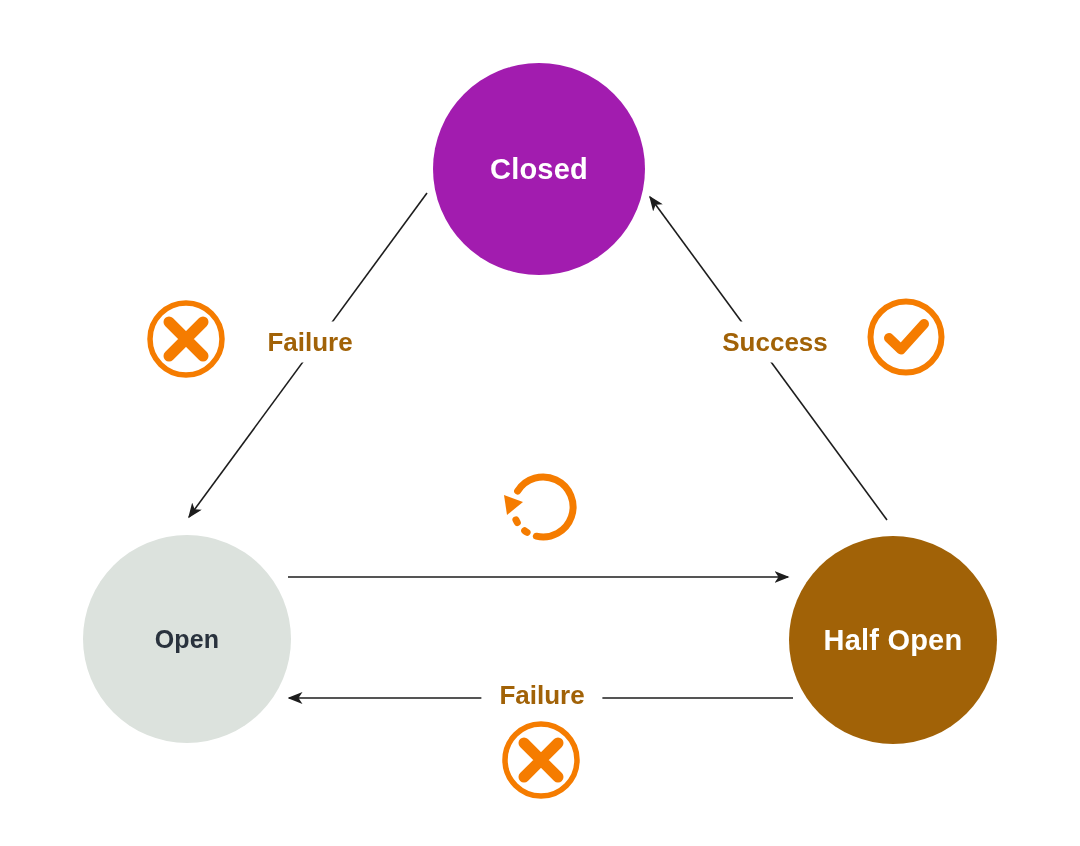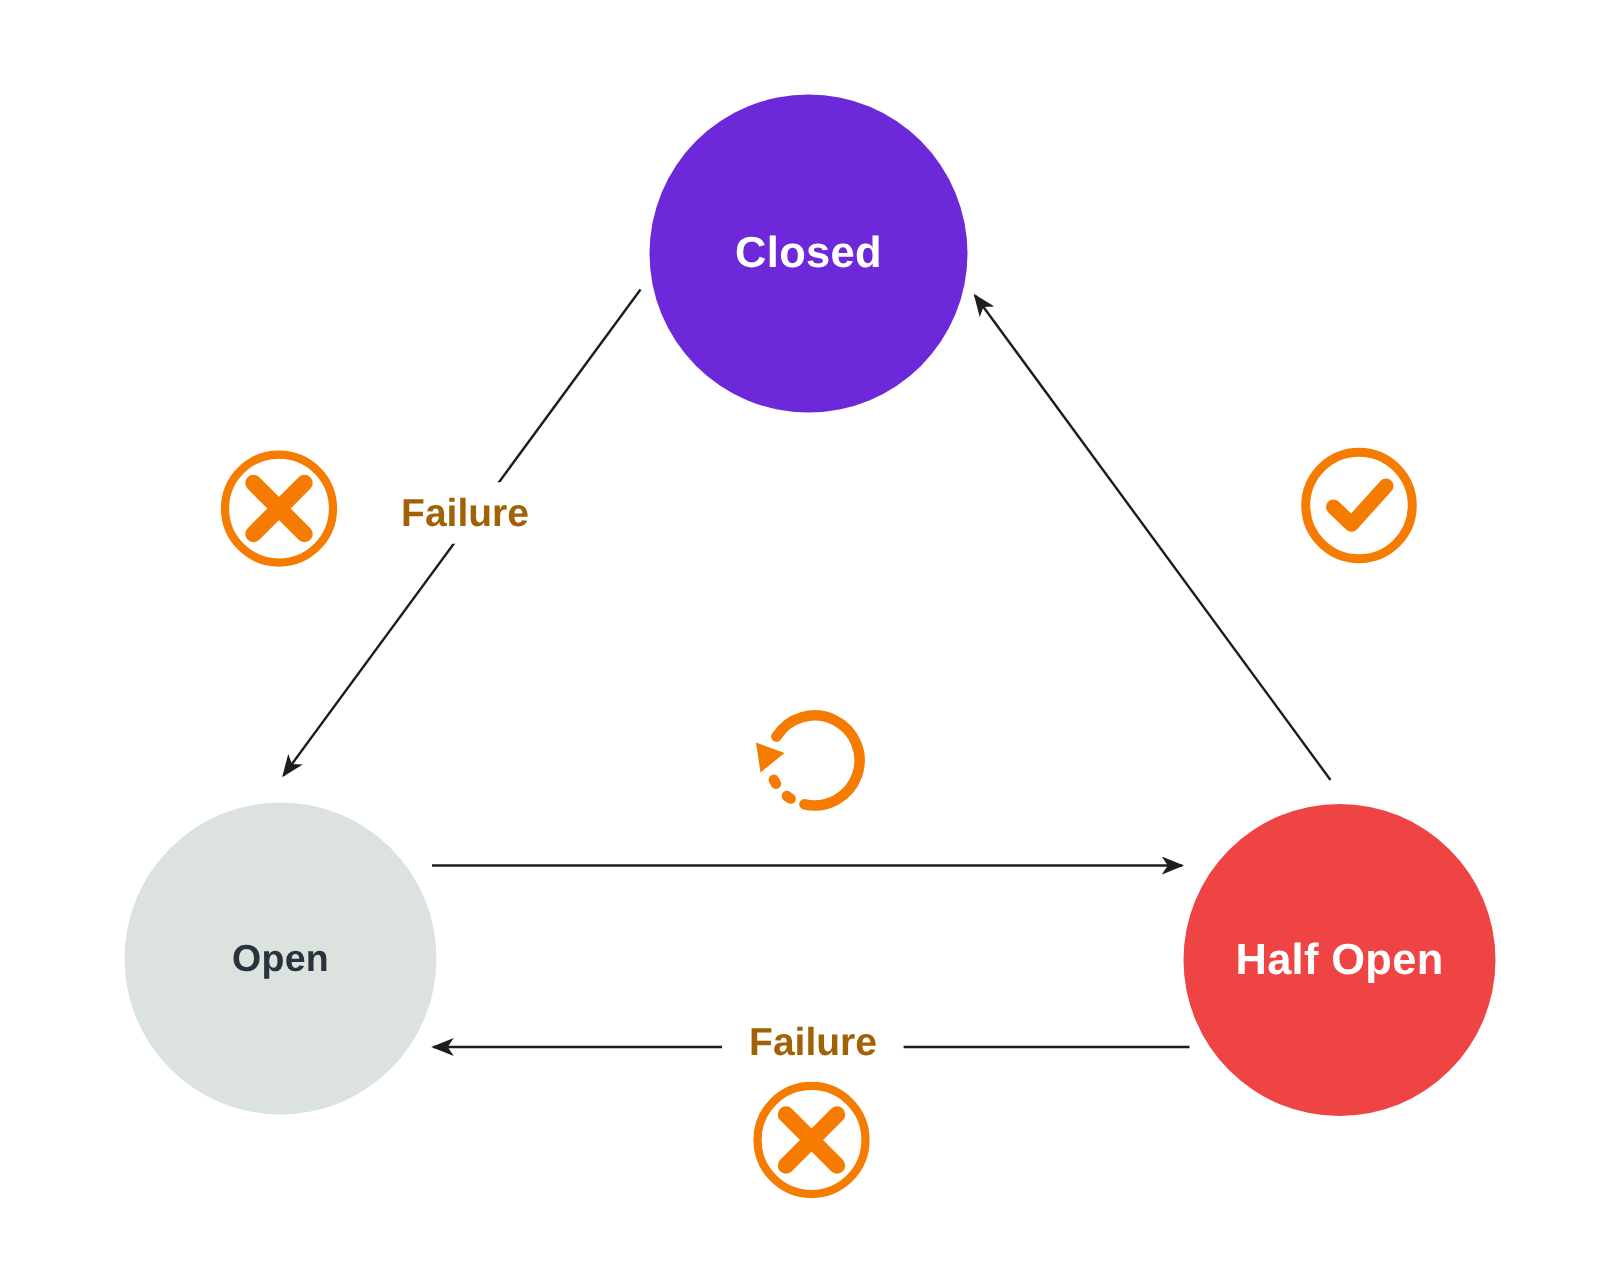--- a/index.html
+++ b/index.html
@@ -6,23 +6,23 @@
   .canvas {
     position:relative; width:1080px; height:846px; background:#ffffff;
     overflow:hidden; font-family:"Liberation Sans","DejaVu Sans",sans-serif;
   }
   .edges { position:absolute; left:0; top:0; }
   .state {
     position:absolute; border-radius:50%;
     display:flex; align-items:center; justify-content:center;
     font-weight:bold; letter-spacing:.2px;
   }
-  .state-closed   { left:433px; top:63px;  width:212px; height:212px; background:#6d28d9; color:#ffffff; font-size:29px;text-align:right; }
+  .state-closed   { left:433px; top:63px;  width:212px; height:212px; background:#a21caf; color:#ffffff; font-size:29px;text-align:right; }
   .state-open     { left:83px;  top:535px; width:208px; height:208px; background:#DCE2DD; color:#29323D; font-size:25px; }
-  .state-halfopen { left:789px; top:536px; width:208px; height:208px; background:#ef4444; color:#ffffff; font-size:29px; }
+  .state-halfopen { left:789px; top:536px; width:208px; height:208px; background:#a16207; color:#ffffff; font-size:29px; }
   .edge-label {
     position:absolute; transform:translate(-50%,-50%);
     background:#ffffff; padding:5px 18px;
     font-size:26px; font-weight:bold; color:#a16207; white-space:nowrap;
   }
   .lbl-failure-top    { left:310px; top:342px; }
   .lbl-success        { left:775px; top:342px; }
   .lbl-delay          { left:542px; top:576px; }
   .lbl-failure-bottom { left:542px; top:695px; }
   .icon { position:absolute; }
@@ -42,20 +42,21 @@
         <path d="M0,0 L15,6 L0,12 L4,6 Z" fill="#1d1d1d"></path>
       </marker>
     </defs>
     <line x1="427" y1="193" x2="189" y2="517" stroke="#1d1d1d" stroke-width="1.6" marker-end="url(#arrowhead)"></line>
     <line x1="887" y1="520" x2="650" y2="197" stroke="#1d1d1d" stroke-width="1.6" marker-end="url(#arrowhead)"></line>
     <line x1="288" y1="577" x2="788" y2="577" stroke="#1d1d1d" stroke-width="1.6" marker-end="url(#arrowhead)"></line>
     <line x1="793" y1="698" x2="289" y2="698" stroke="#1d1d1d" stroke-width="1.6" marker-end="url(#arrowhead)"></line>
   </svg>
 
   <div class="edge-label lbl-failure-top">Failure</div>
+  <div class="edge-label lbl-success">Success</div>
   <div class="edge-label lbl-failure-bottom">Failure</div>
 
   <div class="state state-closed">
     <span>Closed</span>
   </div>
   <div class="state state-open">
     <span>Open</span>
   </div>
   <div class="state state-halfopen">
     <span>Half Open</span>

